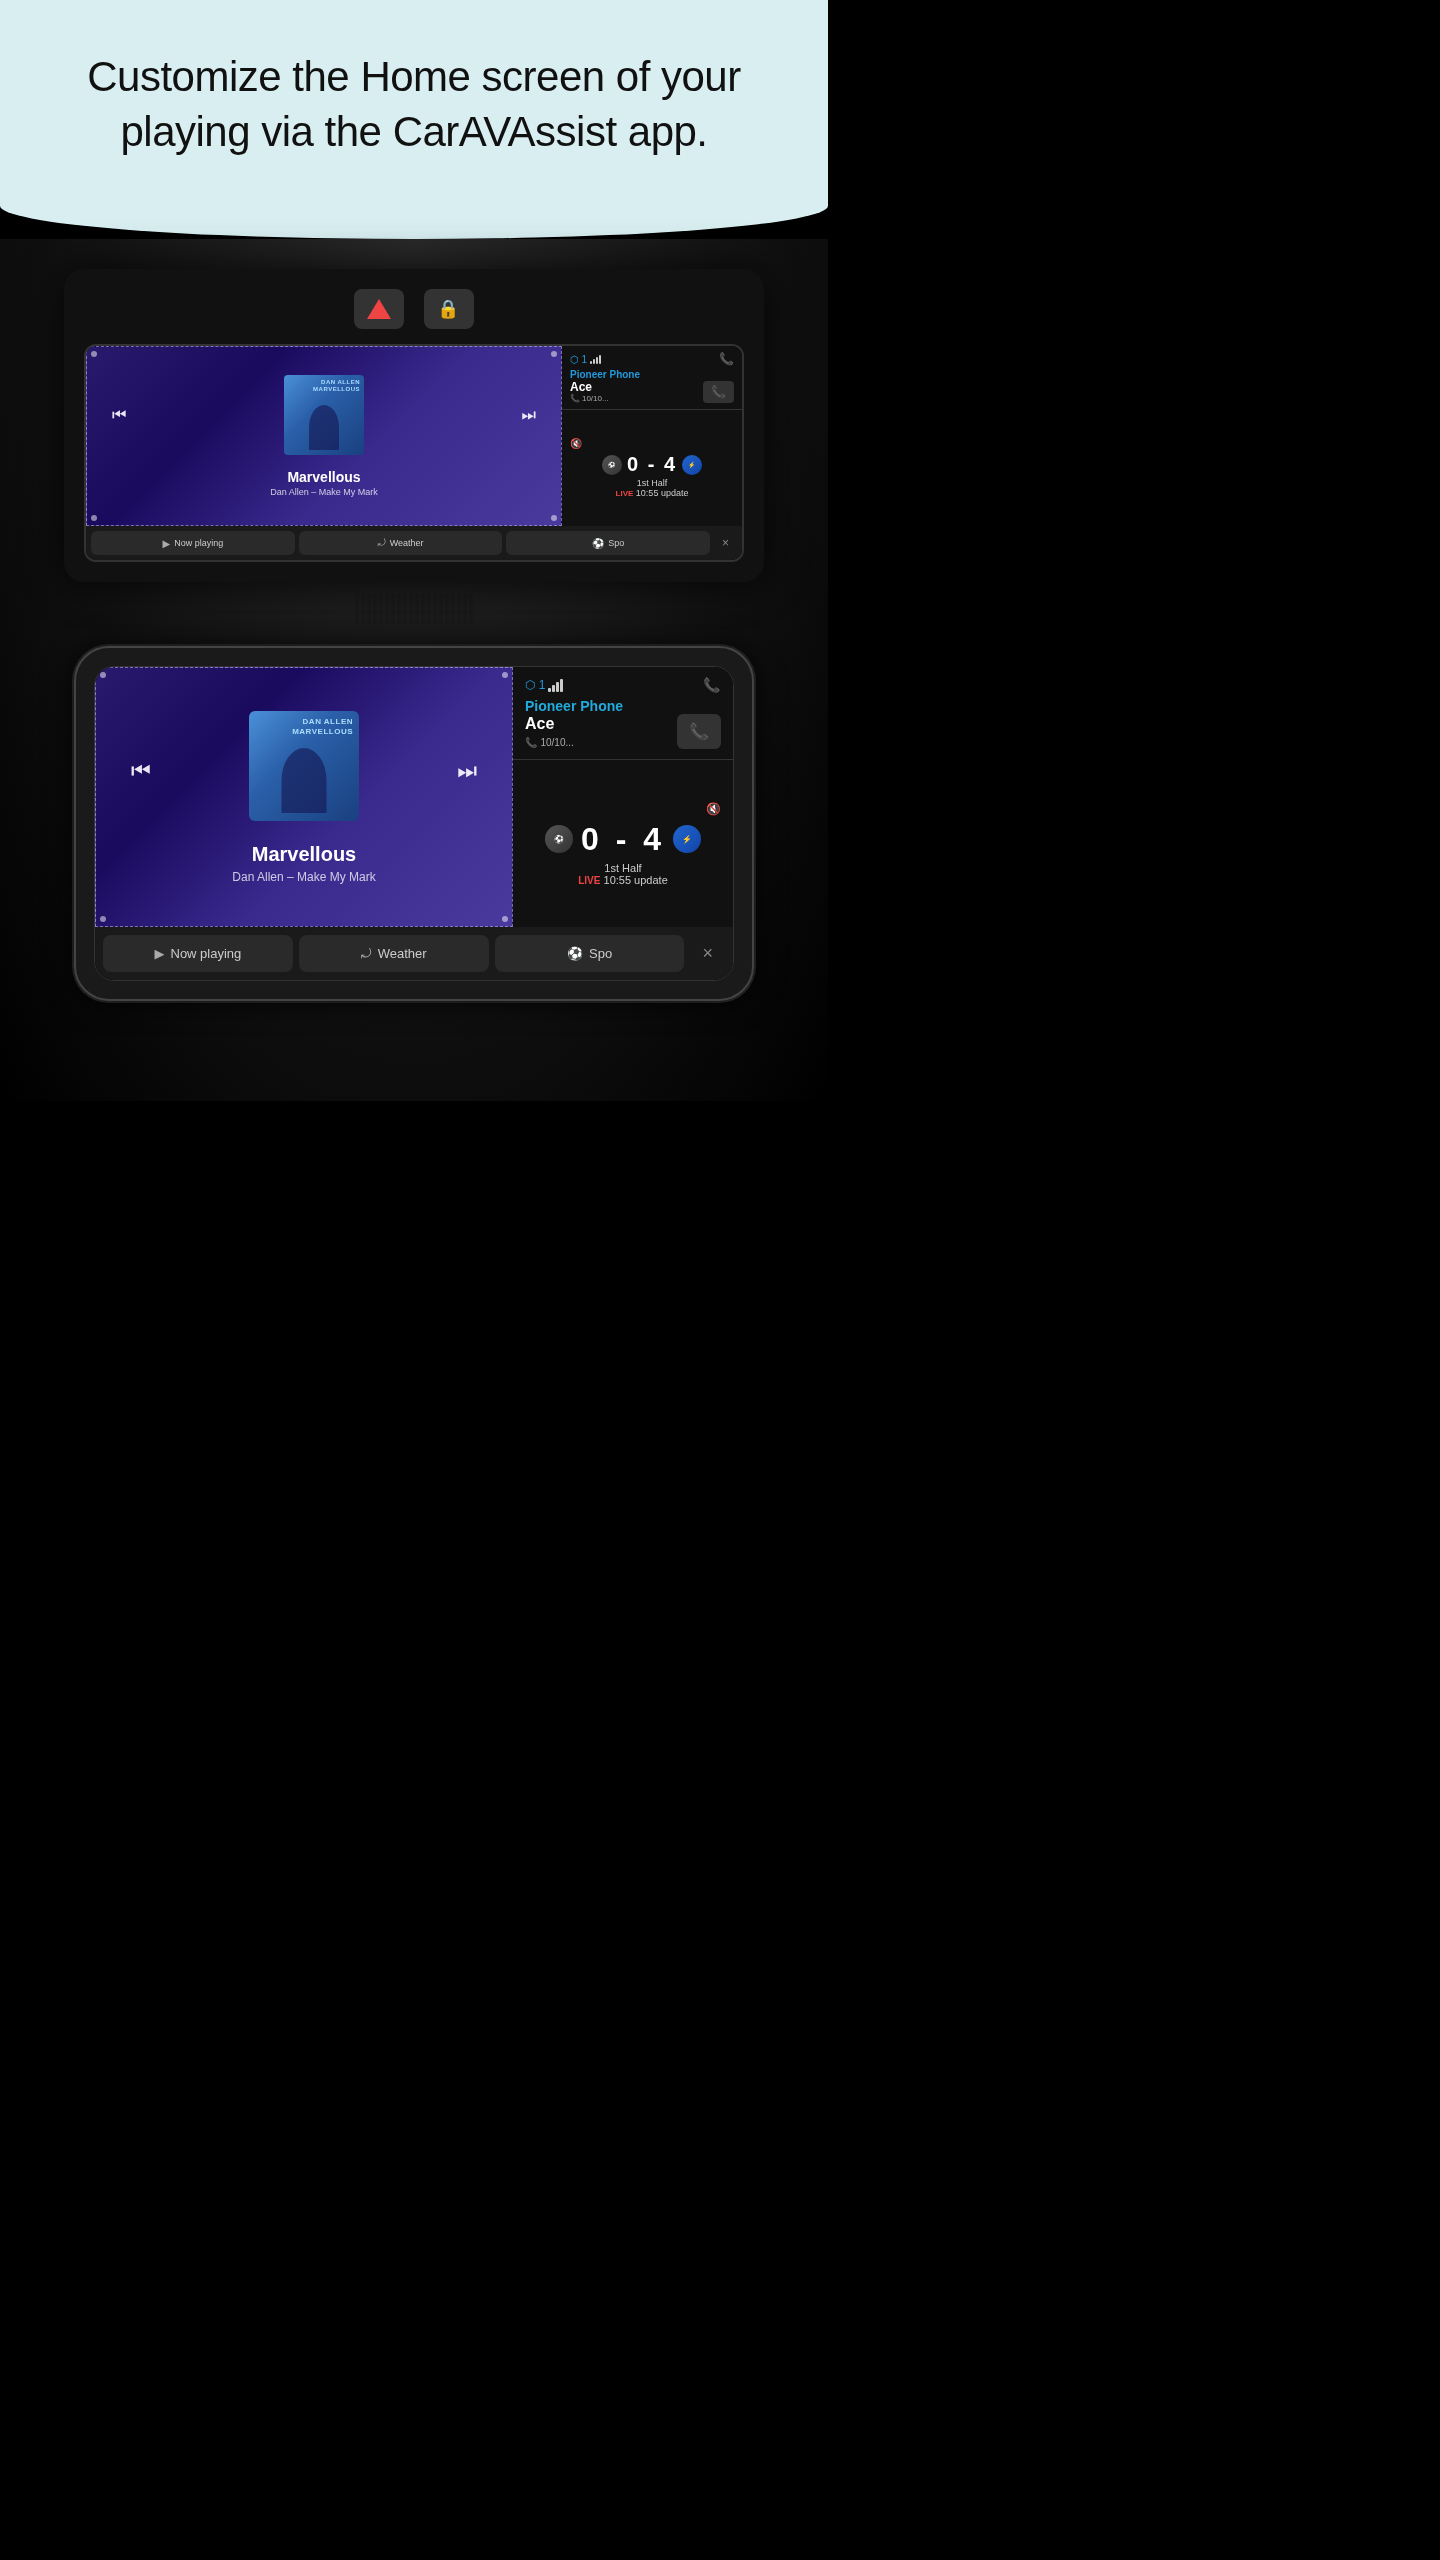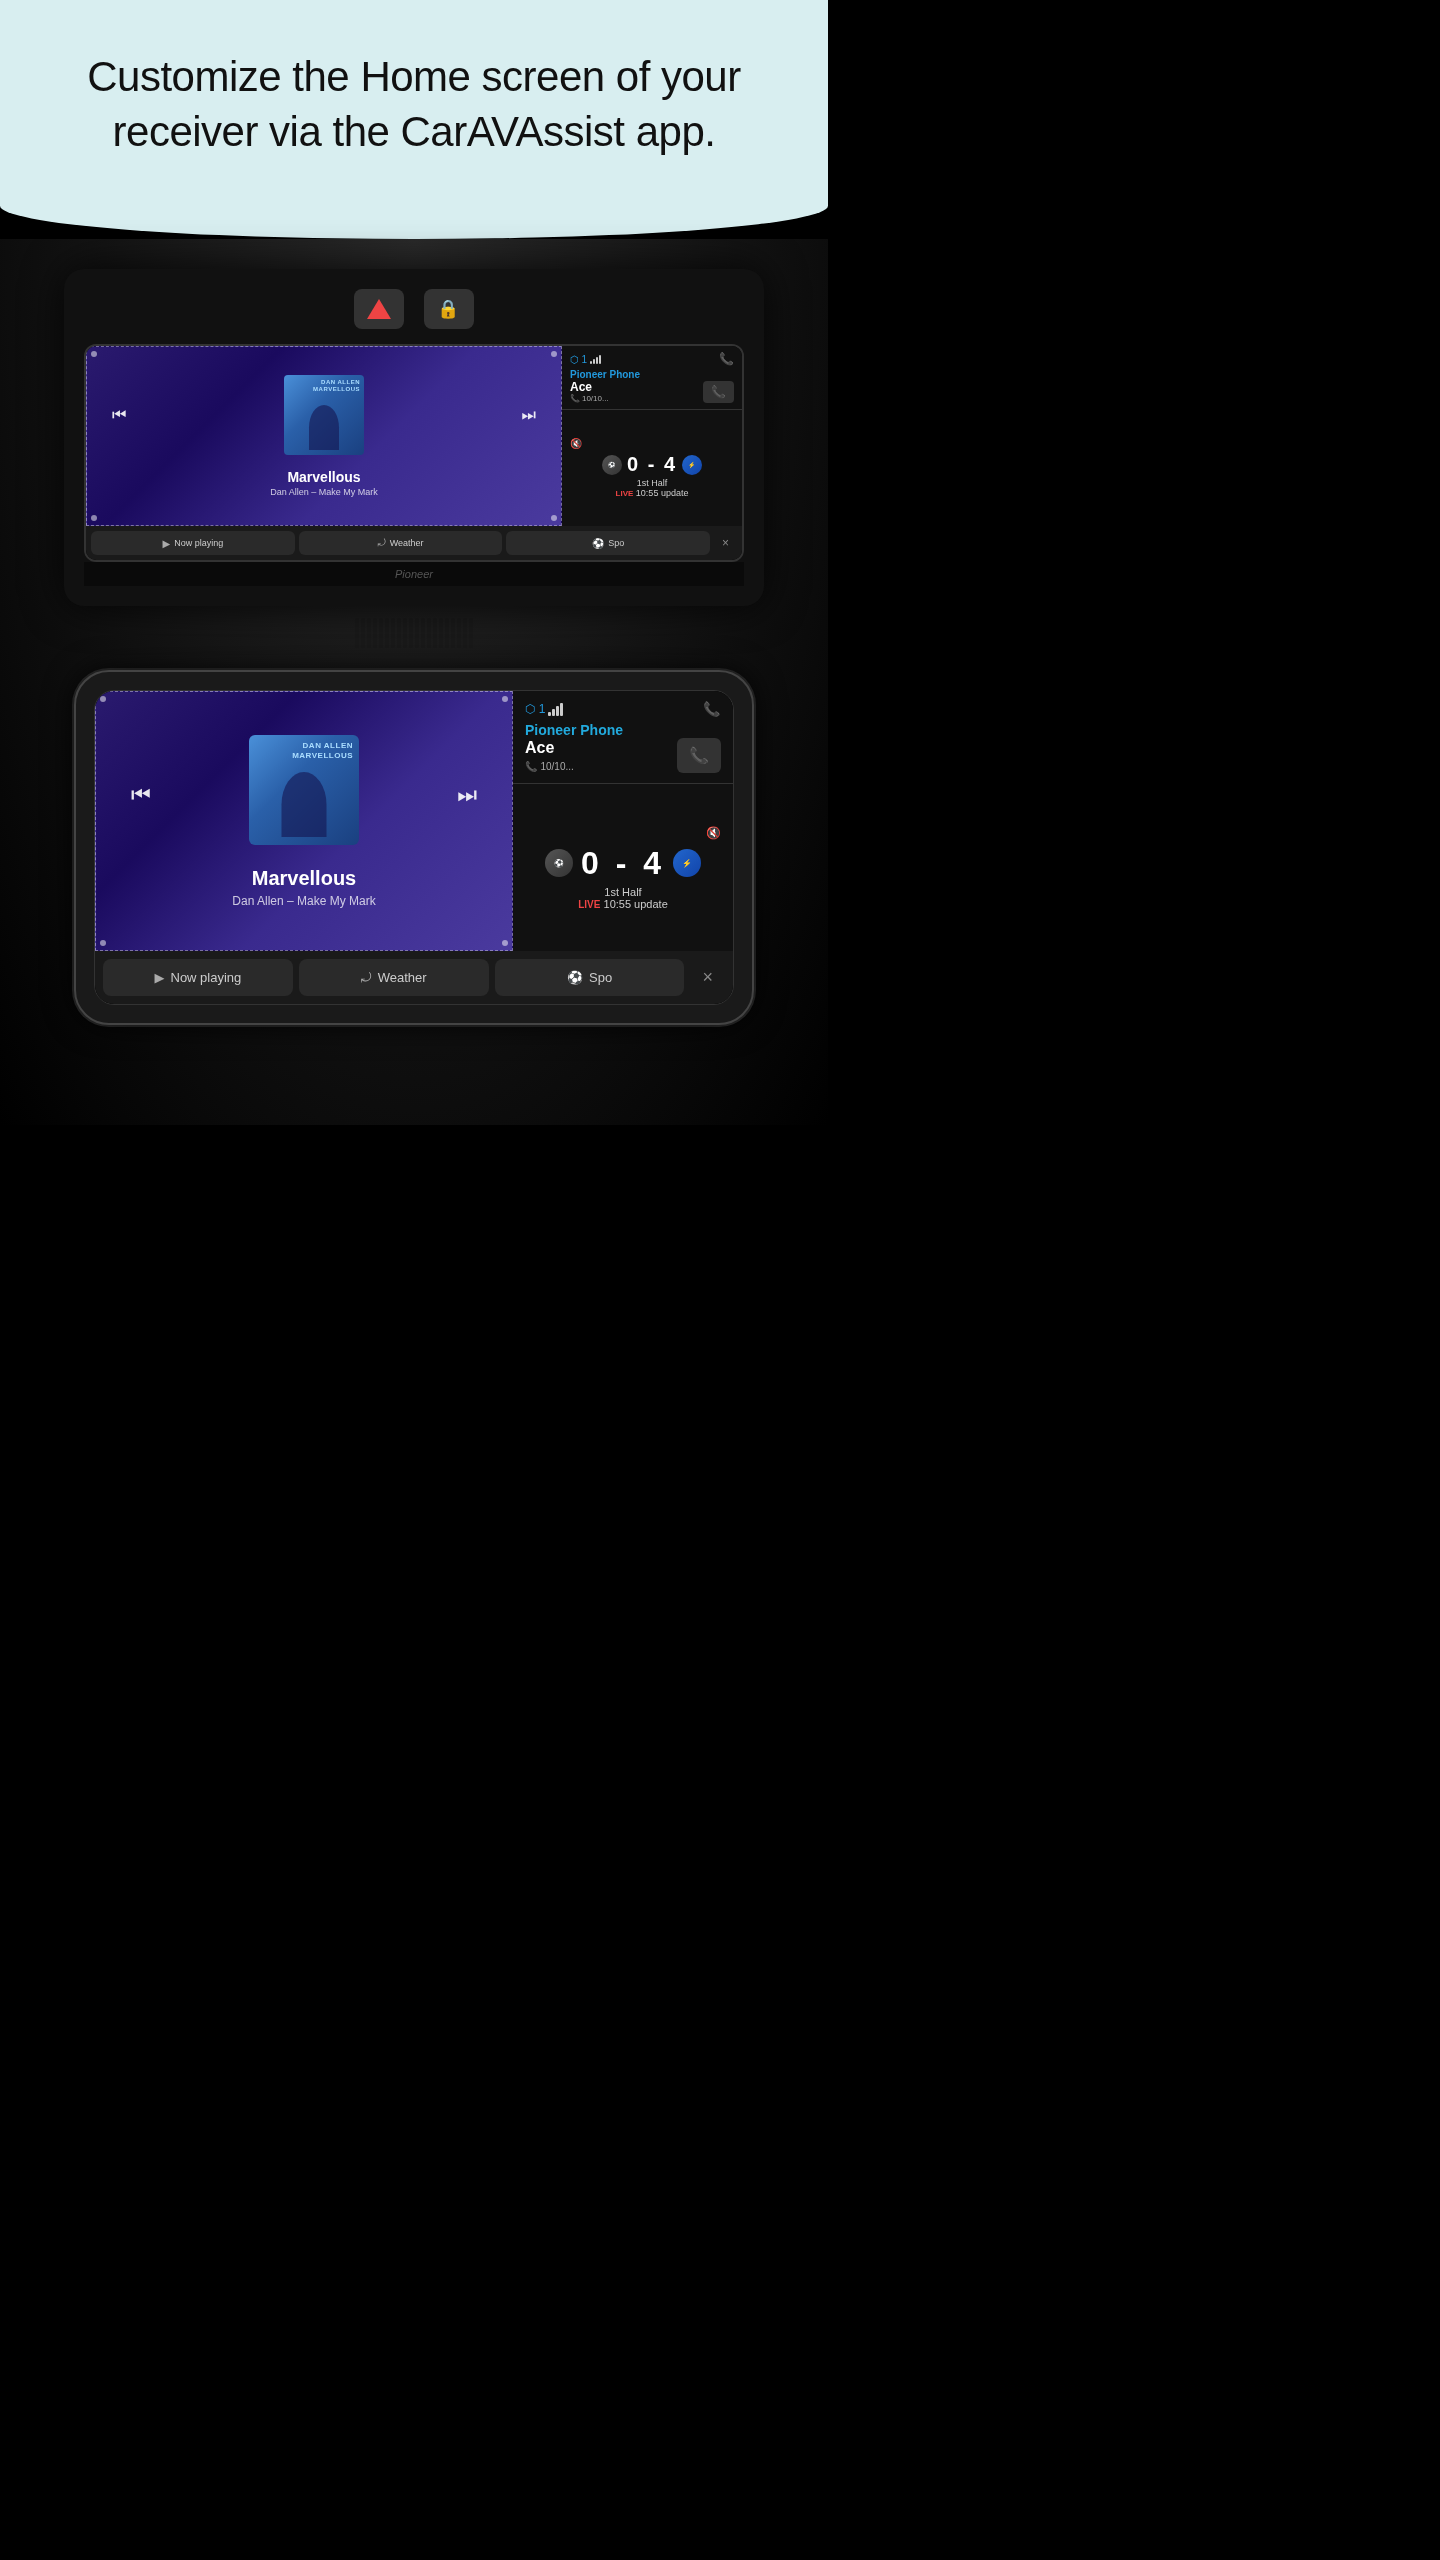--- a/index.html
+++ b/index.html
@@ -655,21 +655,21 @@
     }
 
     .team-badge-blue-sm {
       background: linear-gradient(135deg, #2266cc, #1144aa);
     }
   </style>
 </head>
 <body>
 
 <div class="top-section">
-  <p class="headline">Customize the Home screen of your receiver via the CarAVAssist app.</p>
+  <p class="headline">Customize the Home screen of your playing via the CarAVAssist app.</p>
 </div>
 
 <div class="dashboard-section">
 
   <div class="car-dashboard">
 
     <div class="dash-buttons-row">
       <div class="hazard-btn">
         <div class="hazard-icon"></div>
       </div>
@@ -763,23 +763,20 @@
           <span class="tab-icon">⚽</span>
           <span class="tab-label">Spo</span>
         </div>
         <div class="close-tab">
           <span>×</span>
         </div>
       </div>
 
     </div>
 
-    <div class="pioneer-brand">
-      <span>Pioneer</span>
-    </div>
 
   </div>
 
   <div class="vents-area">
     <div class="vent-slot"></div>
     <div class="vent-slot"></div>
     <div class="vent-slot"></div>
     <div class="vent-slot"></div>
     <div class="vent-slot"></div>
     <div class="vent-slot"></div>

